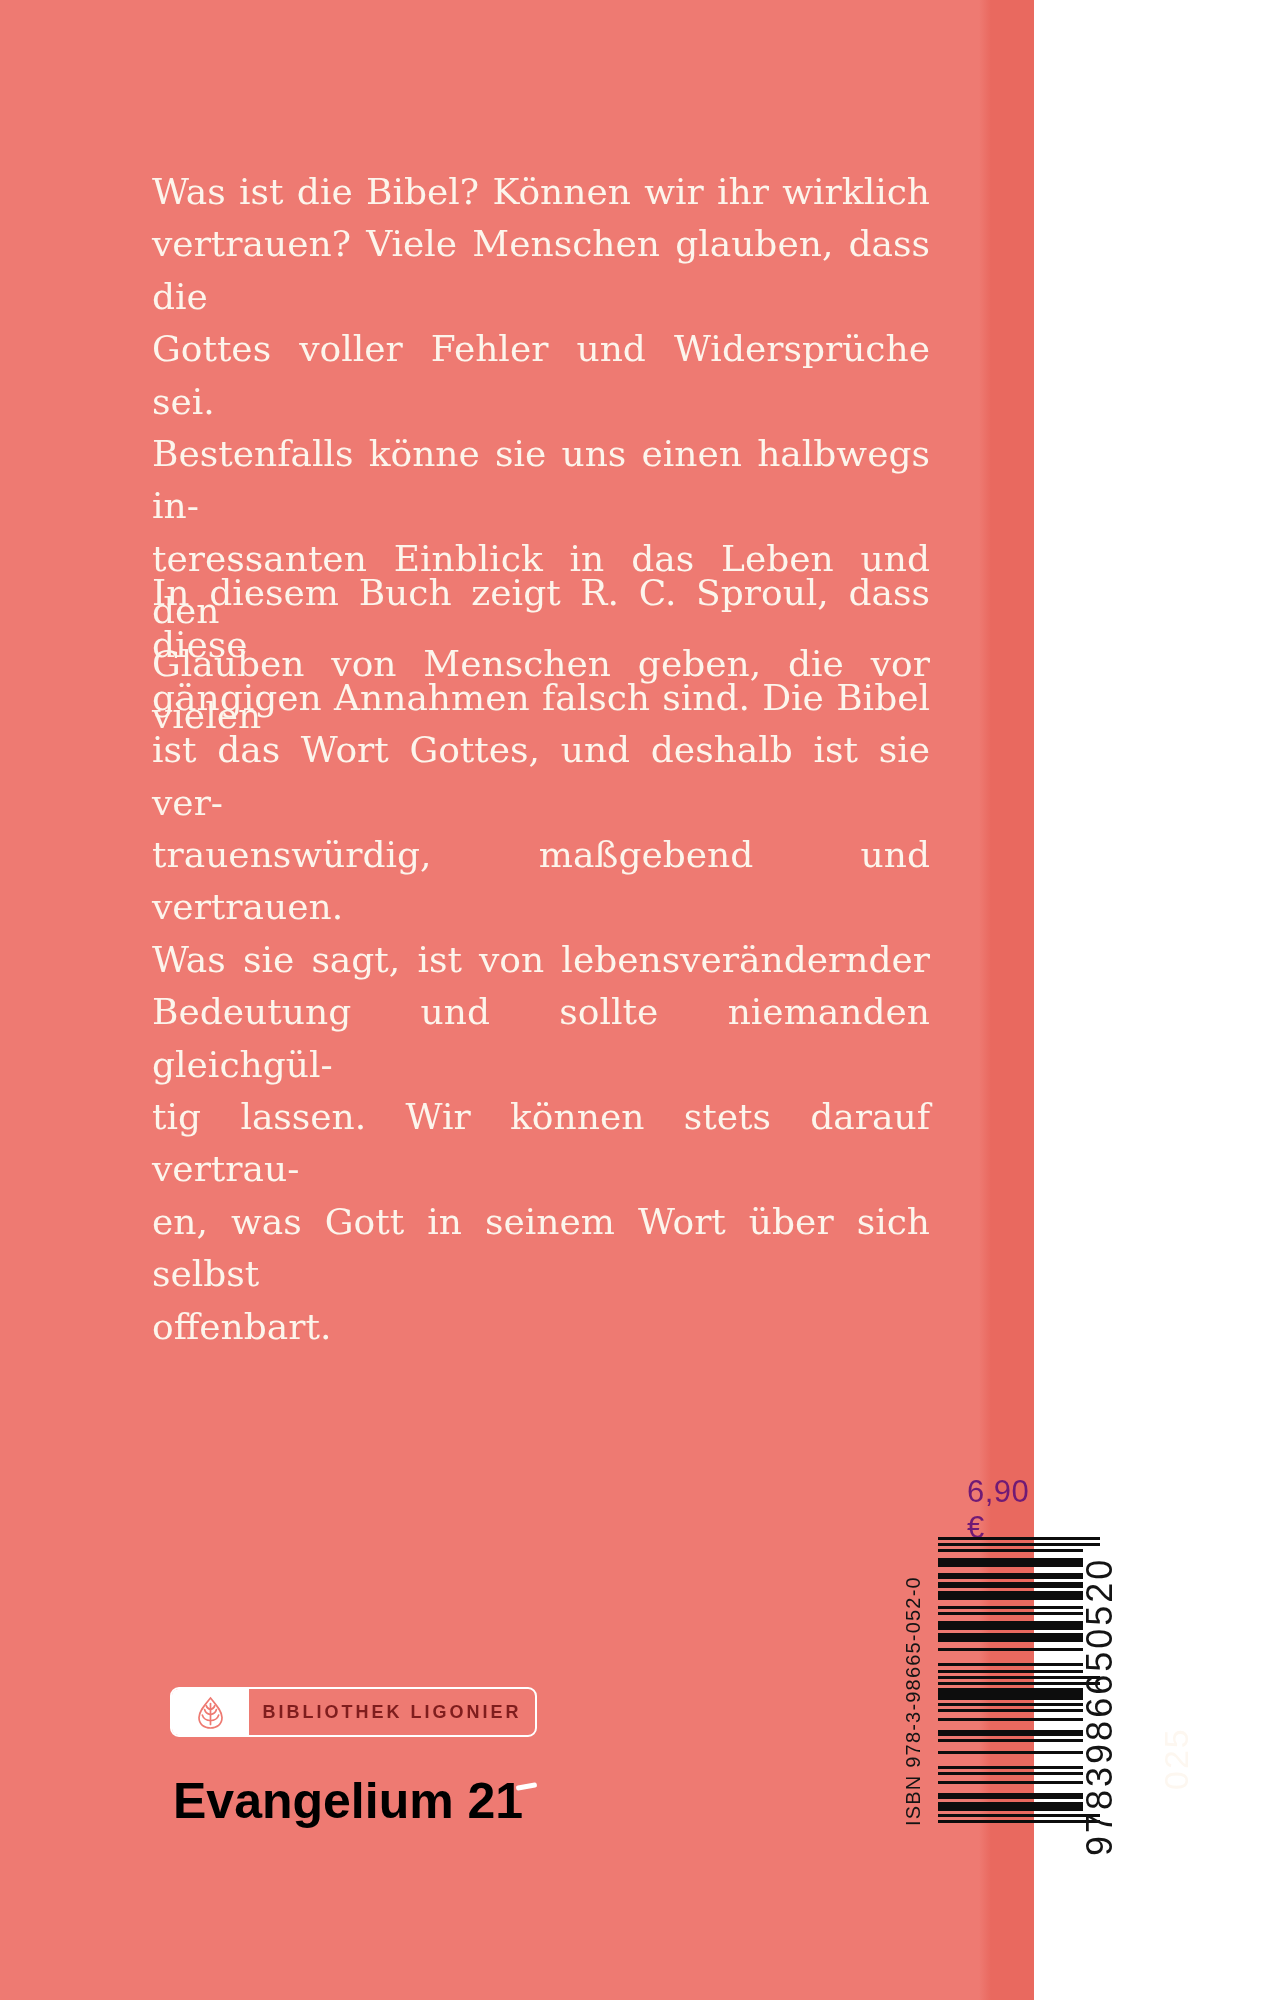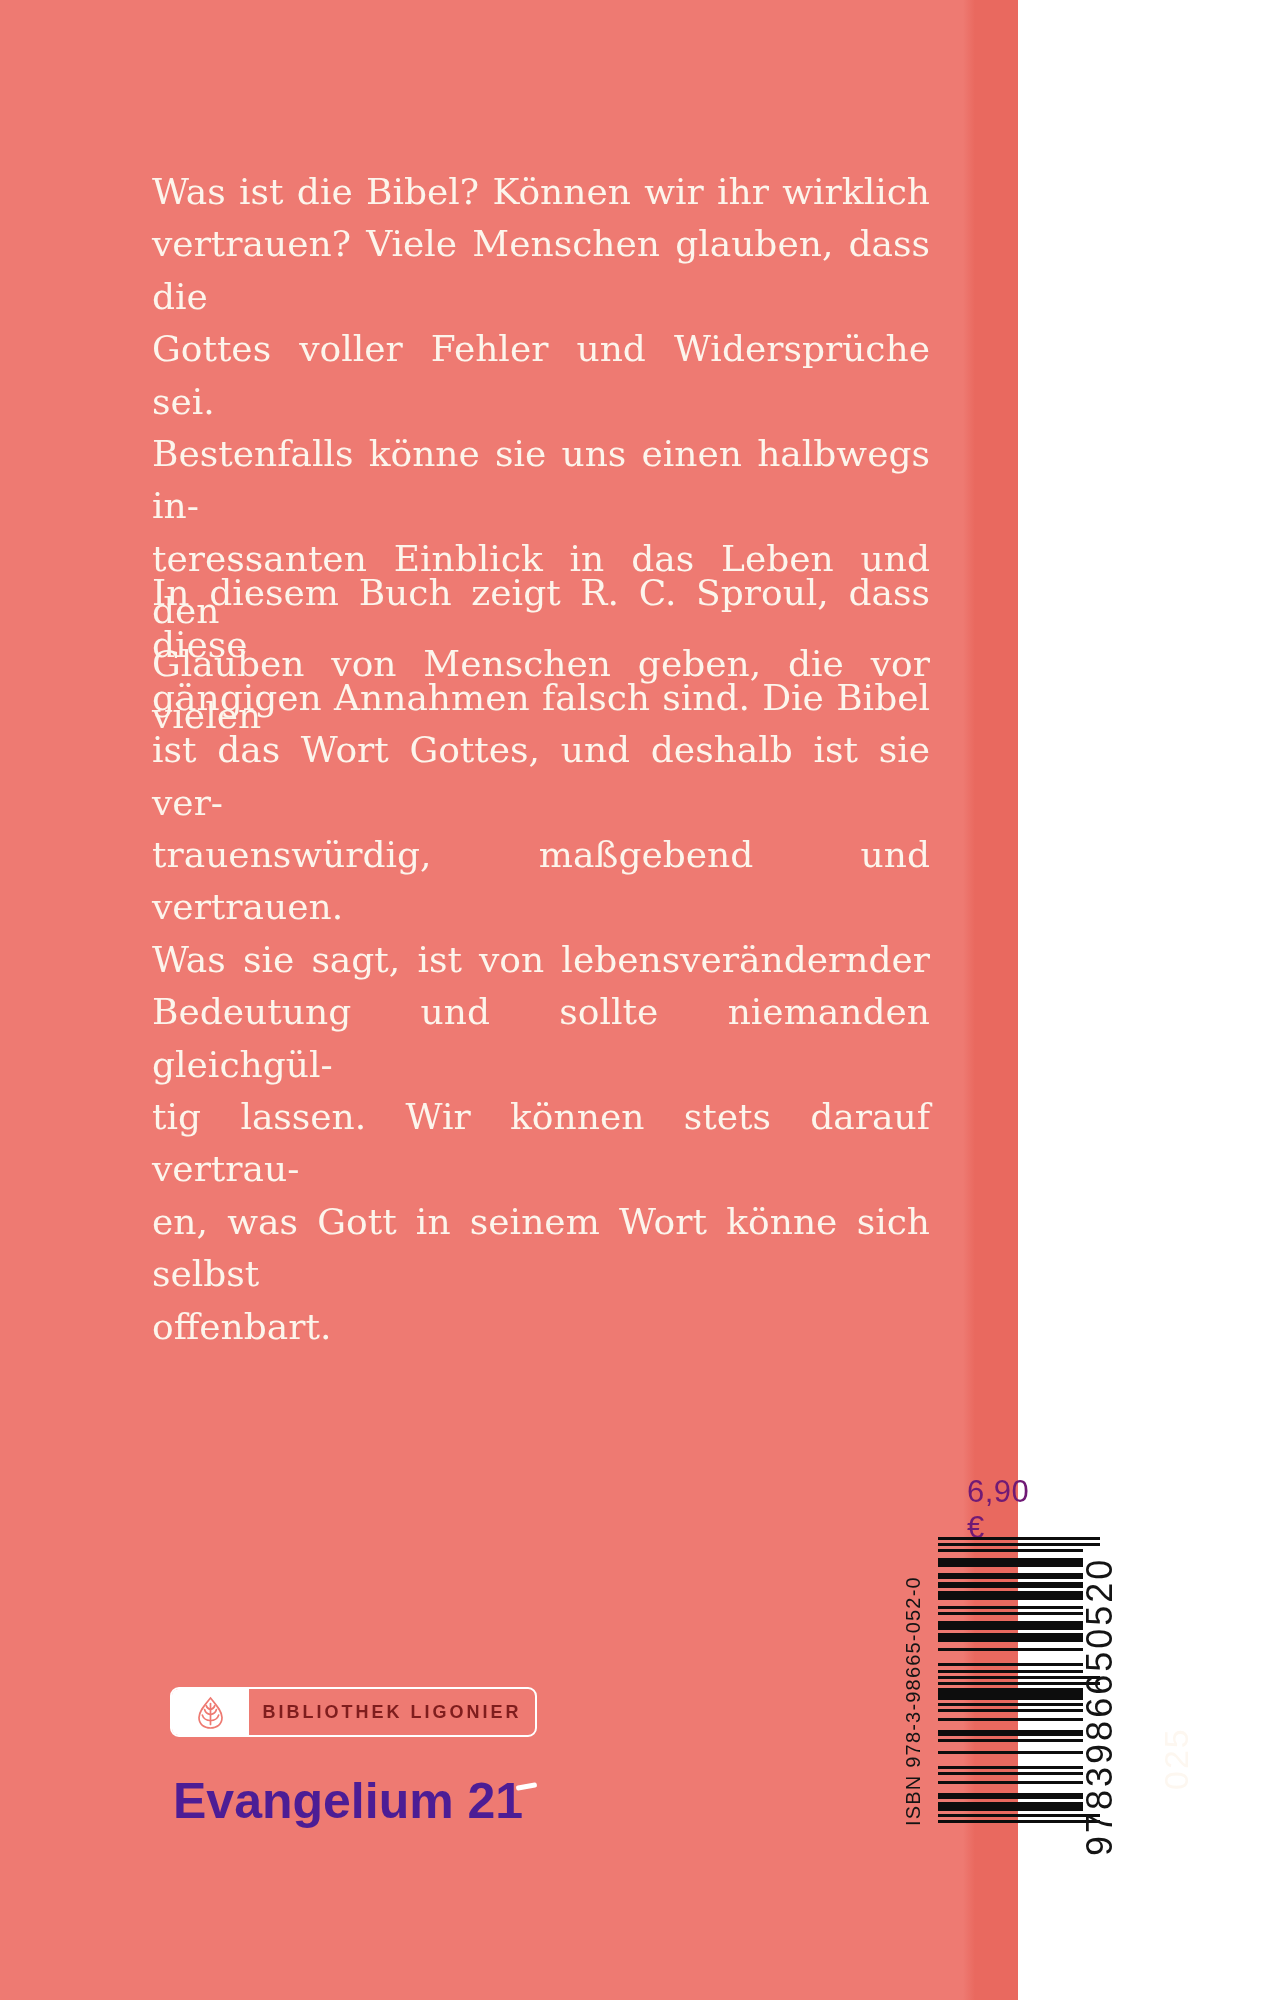--- a/index.html
+++ b/index.html
@@ -1,20 +1,21 @@
 <!DOCTYPE html>
 <html><head>
 <meta charset="utf-8">
 <style>
   html,body{margin:0;padding:0;}
   body{width:1277px;height:2000px;overflow:hidden;}
   #cover{
     position:relative;width:1018px;height:2000px;
     background:#ee7a72;
     font-family:"Liberation Sans",sans-serif;
+    padding-left:16px;
   }
   #edge-strip{
     position:absolute;top:0;right:0;width:55px;height:2000px;
     background:linear-gradient(to right,#ee7a72 0px,#e9695f 12px,#e9695f 100%);
   }
   
   .blurb{
     position:absolute;left:152px;width:778px;
     font-family:"DejaVu Serif","Liberation Serif",serif;
     font-size:36px;line-height:52.4px;color:#fcf5ec;
@@ -49,21 +50,21 @@
     background:#ffffff;border-radius:6px 0 0 6px;
   }
   #series-pill svg{position:absolute;left:25px;top:7px;}
   #series-label{
     position:absolute;left:77px;right:0;top:0;bottom:0;
     display:flex;align-items:center;justify-content:center;
     font-size:18px;font-weight:bold;letter-spacing:3px;color:#7f1d1d;
   }
   #wordmark{
     position:absolute;left:173px;top:1772px;
-    font-size:50px;font-weight:bold;color:#4c1d95;letter-spacing:0;
+    font-size:50px;font-weight:bold;color:#000000;letter-spacing:0;
   }
   #wordmark-mark{
     position:absolute;left:516px;top:1784px;width:21px;height:5px;
     background:#ffffff;border-radius:2px;transform:rotate(-10deg);
   }
 </style>
 </head>
 <body>
 
 <div id="cover">
@@ -80,21 +81,21 @@
   </div>
 
   <div class="blurb" id="paragraph-2">
     <div class="line">In diesem Buch zeigt R. C. Sproul, dass diese</div>
     <div class="line">gängigen Annahmen falsch sind. Die Bibel</div>
     <div class="line">ist das Wort Gottes, und deshalb ist sie ver-</div>
     <div class="line">trauenswürdig, maßgebend und vertrauen.</div>
     <div class="line">Was sie sagt, ist von lebensverändernder</div>
     <div class="line">Bedeutung und sollte niemanden gleichgül-</div>
     <div class="line">tig lassen. Wir können stets darauf vertrau-</div>
-    <div class="line">en, was Gott in seinem Wort könne sich selbst</div>
+    <div class="line">en, was Gott in seinem Wort über sich selbst</div>
     <div class="line last">offenbart.</div>
   </div>
 
   <div id="price">6,90 €</div>
 
   <div id="barcode">
       <div class="bar" style="top: 0px; height: 3px; width: 162px; background: rgb(13, 13, 13);"></div>
       <div class="bar" style="top: 6px; height: 3px; width: 162px; background: rgb(13, 13, 13);"></div>
       <div class="bar" style="top: 12px; height: 3px; width: 145px; background: rgb(13, 13, 13);"></div>
       <div class="bar" style="top: 21.1px; height: 9px; width: 145px; background: rgb(13, 13, 13);"></div>

